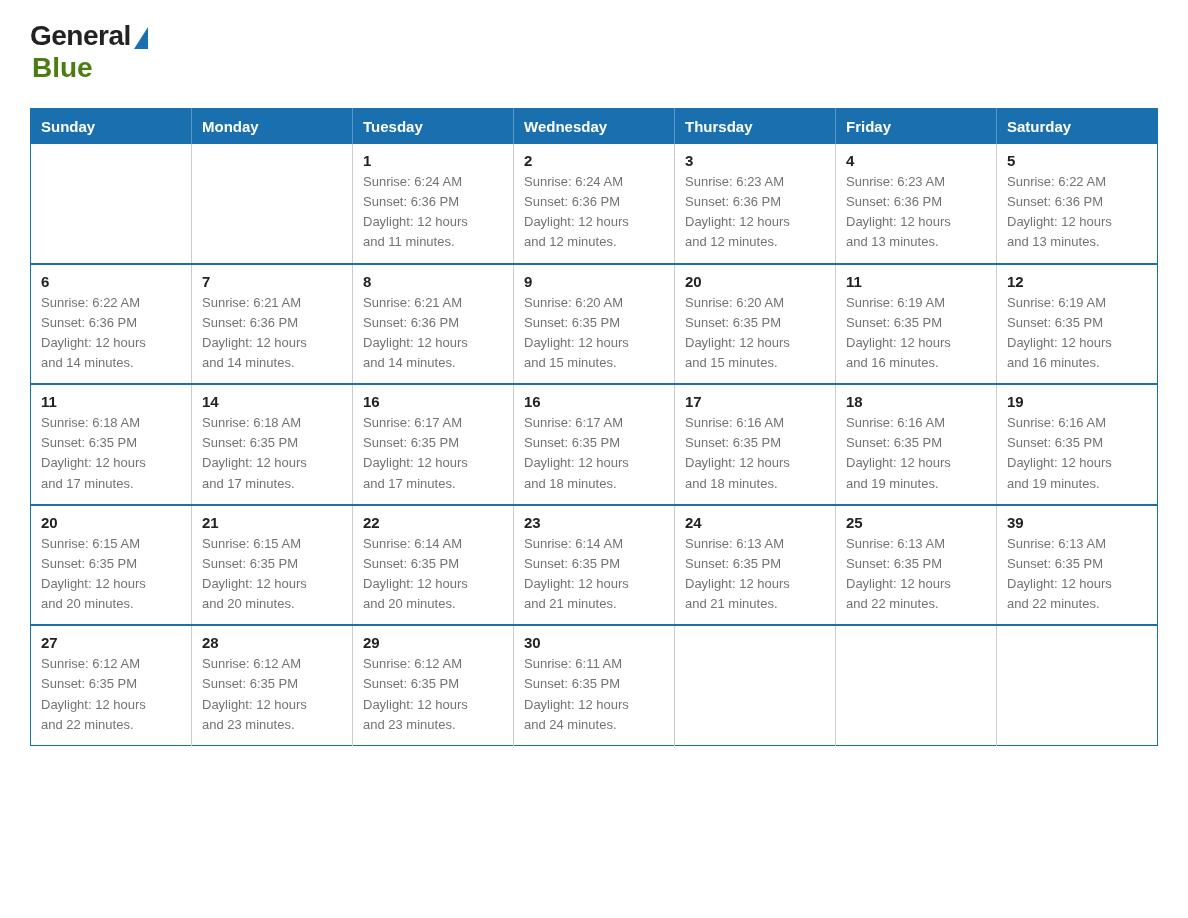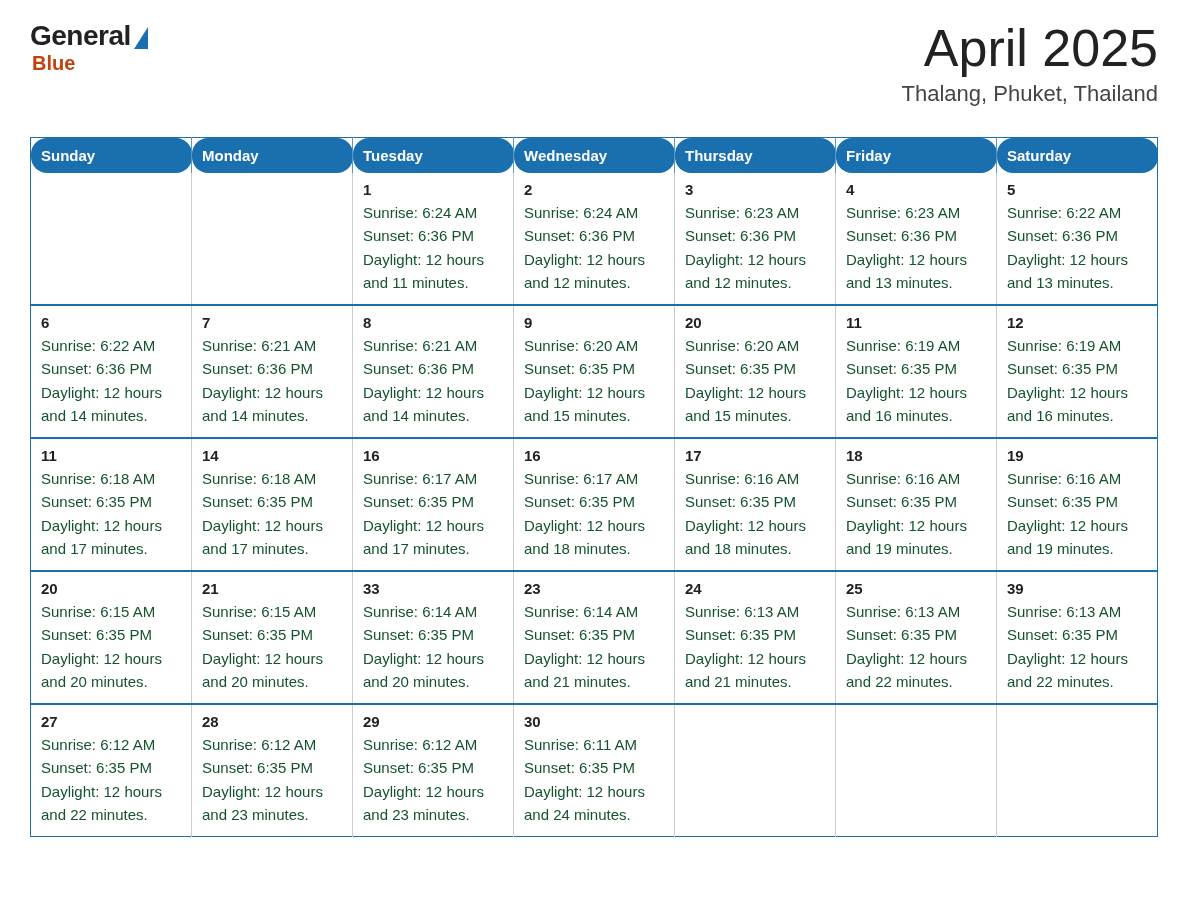--- a/index.html
+++ b/index.html
@@ -8,21 +8,21 @@
       background: #fff;
       color: #222;
       width: 1188px;
       min-height: 918px;
       padding: 20px 30px;
     }
     .header {
       display: flex;
       justify-content: space-between;
       align-items: flex-start;
-      margin-bottom: 30px;
+      margin-bottom: 24px;
     }
     .logo {
       display: flex;
       flex-direction: column;
       align-items: flex-start;
     }
     .logo-top {
       display: flex;
       align-items: center;
     }
@@ -35,23 +35,23 @@
     .logo-triangle {
       width: 0;
       height: 0;
       border-left: 14px solid transparent;
       border-right: 0px solid transparent;
       border-bottom: 22px solid #1a6faf;
       margin-left: 3px;
       margin-top: 4px;
     }
     .logo-blue {
-      font-size: 20px;
-      font-weight: bold;
-      color: #c2410c;
+      font-size: 28px;
+      font-weight: bold;
+      color: #4d7c0f;
       margin-left: 2px;
     }
     .title-block {
       text-align: right;
     }
     .title-month {
       font-size: 52px;
       font-weight: normal;
       color: #222;
       line-height: 1.1;
@@ -67,21 +67,20 @@
       border: 1.5px solid #1a6faf;
     }
     .calendar thead tr th {
       background-color: #1a6faf;
       color: #fff;
       font-size: 15px;
       font-weight: bold;
       padding: 9px 10px;
       text-align: left;
       border-right: 1px solid #5599cc;
-      border-radius: 16px;
     }
     .calendar thead tr th:last-child {
       border-right: none;
     }
     .calendar tbody tr {
       border-bottom: 2px solid #1a6faf;
     }
     .calendar tbody tr:last-child {
       border-bottom: none;
     }
@@ -97,42 +96,38 @@
     .calendar tbody td:last-child {
       border-right: none;
     }
     .day-number {
       font-size: 15px;
       font-weight: bold;
       color: #222;
       margin-bottom: 3px;
     }
     .day-info {
-      font-size: 15px;
-      color: #14532d;
+      font-size: 13px;
+      color: #737373;
       line-height: 1.55;
     }
     .empty-cell {
       background: #fff;
     }
   </style>
 </head>
 <body>
 
 <div class="header">
   <div class="logo">
     <div class="logo-top">
       <span class="logo-general">General</span>
       <div class="logo-triangle"></div>
     </div>
     <span class="logo-blue">Blue</span>
-  </div>
-  <div class="title-block">
-    <div class="title-month">April 2025</div>
-    <div class="title-location">Thalang, Phuket, Thailand</div>
   </div>
 </div>
 
 <table class="calendar">
   <thead>
     <tr>
     <th>Sunday</th>
         <th>Monday</th>
         <th>Tuesday</th>
         <th>Wednesday</th>
@@ -229,21 +224,21 @@
       <tr>
         <td>
           <div class="day-number">20</div>
           <div class="day-info">Sunrise: 6:15 AM<br>Sunset: 6:35 PM<br>Daylight: 12 hours<br>and 20 minutes.</div>
         </td>
         <td>
           <div class="day-number">21</div>
           <div class="day-info">Sunrise: 6:15 AM<br>Sunset: 6:35 PM<br>Daylight: 12 hours<br>and 20 minutes.</div>
         </td>
         <td>
-          <div class="day-number">33</div>
+          <div class="day-number">22</div>
           <div class="day-info">Sunrise: 6:14 AM<br>Sunset: 6:35 PM<br>Daylight: 12 hours<br>and 20 minutes.</div>
         </td>
         <td>
           <div class="day-number">23</div>
           <div class="day-info">Sunrise: 6:14 AM<br>Sunset: 6:35 PM<br>Daylight: 12 hours<br>and 21 minutes.</div>
         </td>
         <td>
           <div class="day-number">24</div>
           <div class="day-info">Sunrise: 6:13 AM<br>Sunset: 6:35 PM<br>Daylight: 12 hours<br>and 21 minutes.</div>
         </td>

